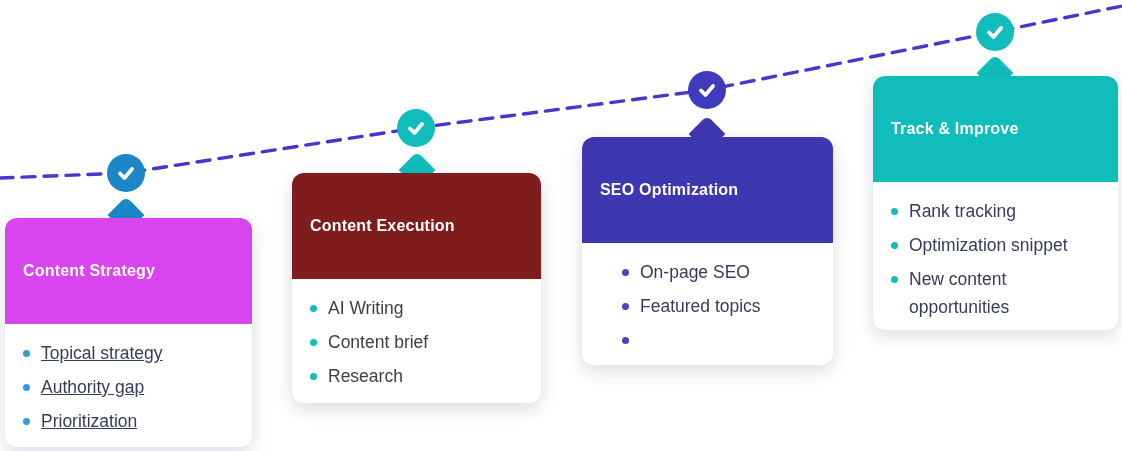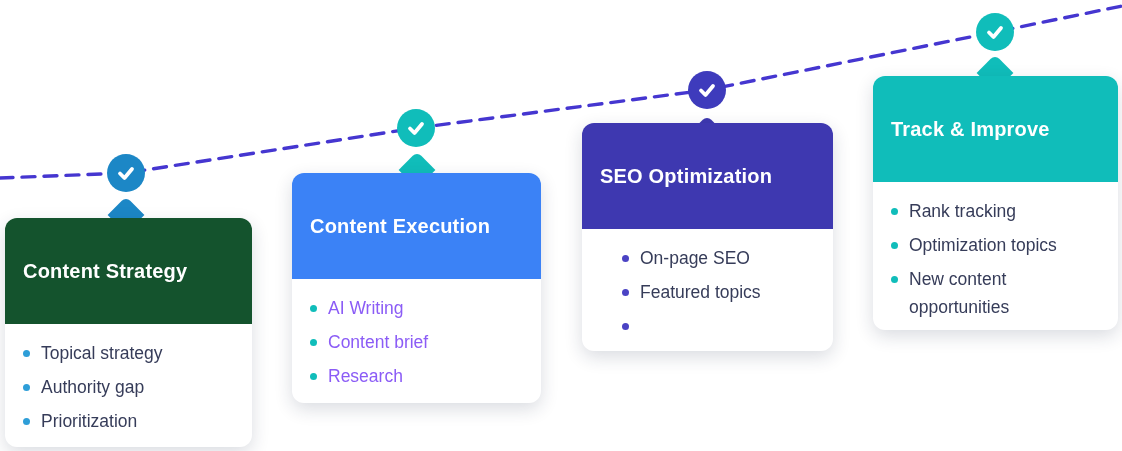--- a/index.html
+++ b/index.html
@@ -50,35 +50,35 @@
 
   .card {
     position: absolute;
     background: #ffffff;
     border-radius: 12px;
     box-shadow: 0 6px 18px rgba(25, 35, 70, 0.16);
     z-index: 2;
   }
   .card-1 { left: 5px;   top: 218px; width: 247px; height: 229px; }
   .card-2 { left: 292px; top: 173px; width: 249px; height: 230px; }
-  .card-3 { left: 582px; top: 123px; width: 251px; height: 228px; }
+  .card-3 { left: 582px; top: 137px; width: 251px; height: 228px; }
   .card-4 { left: 873px; top: 76px;  width: 245px; height: 254px; }
 
   .card-header {
     height: 106px;
     border-radius: 12px 12px 0 0;
     display: flex;
     align-items: center;
     padding: 0 18px;
     box-sizing: border-box;
   }
   .card-title {
     margin: 0;
     color: #ffffff;
-    font-size: 20px;
+    font-size: 16px;
     font-weight: 700;
     letter-spacing: 0.2px;
     line-height: 1.15;
   }
 
   .card-body {
     list-style: none;
     margin: 0;
     padding: 15px 14px 0 18px;
   }
@@ -100,24 +100,24 @@
 <body>
 
 <div class="canvas" style="background: rgb(255, 255, 255);">
 
   <svg class="timeline-svg">
     <path fill="none" stroke-linecap="round" stroke-linejoin="round" d="M0 178 L126 173 L416 128 L707 90 L995 32 L1122 6" stroke="#4536D0" stroke-width="3.4" stroke-dasharray="13 9"></path>
   </svg>
 
   <div class="pointer pointer-1" style="background-color: rgb(28, 135, 198);"></div>
   <div class="card card-1">
-    <div class="card-header" style="background-color: #14532d;">
+    <div class="card-header" style="background-color: #d946ef;">
       <h2 class="card-title" style="color: rgb(255, 255, 255);">Content Strategy</h2>
     </div>
-    <ul class="card-body" style="color: rgb(54, 60, 89);">
+    <ul class="card-body" style="color: rgb(54, 60, 89); text-decoration: underline;">
       <li>
         <span class="dot" style="background-color: rgb(46, 158, 216);"></span>
         <span>Topical strategy</span>
       </li>
       <li>
         <span class="dot" style="background-color: rgb(46, 158, 216);"></span>
         <span>Authority gap</span>
       </li>
       <li>
         <span class="dot" style="background-color: rgb(46, 158, 216);"></span>
@@ -126,24 +126,24 @@
     </ul>
   </div>
   <div class="check check-1" style="background-color: rgb(28, 135, 198);">
     <svg width="22" height="22" viewBox="0 0 22 22">
       <path d="M5 11.5 L9.5 16 L17 7" fill="none" stroke="#ffffff" stroke-width="3.8" stroke-linecap="round" stroke-linejoin="round"></path>
     </svg>
   </div>
 
   <div class="pointer pointer-2" style="background-color: rgb(16, 189, 186);"></div>
   <div class="card card-2">
-    <div class="card-header" style="background-color: #3b82f6;">
+    <div class="card-header" style="background-color: #7f1d1d;">
       <h2 class="card-title" style="color: rgb(255, 255, 255);">Content Execution</h2>
     </div>
-    <ul class="card-body" style="color: #8b5cf6;">
+    <ul class="card-body" style="color: #404040;">
       <li>
         <span class="dot" style="background-color: rgb(16, 189, 186);"></span>
         <span>AI Writing</span>
       </li>
       <li>
         <span class="dot" style="background-color: rgb(16, 189, 186);"></span>
         <span>Content brief</span>
       </li>
       <li>
         <span class="dot" style="background-color: rgb(16, 189, 186);"></span>
@@ -187,21 +187,21 @@
     <div class="card-header" style="background-color: rgb(16, 189, 186);">
       <h2 class="card-title" style="color: rgb(255, 255, 255);">Track &amp; Improve</h2>
     </div>
     <ul class="card-body" style="color: rgb(54, 60, 89);">
       <li>
         <span class="dot" style="background-color: rgb(16, 189, 186);"></span>
         <span>Rank tracking</span>
       </li>
       <li>
         <span class="dot" style="background-color: rgb(16, 189, 186);"></span>
-        <span>Optimization topics</span>
+        <span>Optimization snippet</span>
       </li>
       <li>
         <span class="dot" style="background-color: rgb(16, 189, 186);"></span>
         <span>New content opportunities</span>
       </li>
     </ul>
   </div>
   <div class="check check-4" style="background-color: rgb(16, 189, 186);">
     <svg width="22" height="22" viewBox="0 0 22 22">
       <path d="M5 11.5 L9.5 16 L17 7" fill="none" stroke="#ffffff" stroke-width="3.8" stroke-linecap="round" stroke-linejoin="round"></path>

